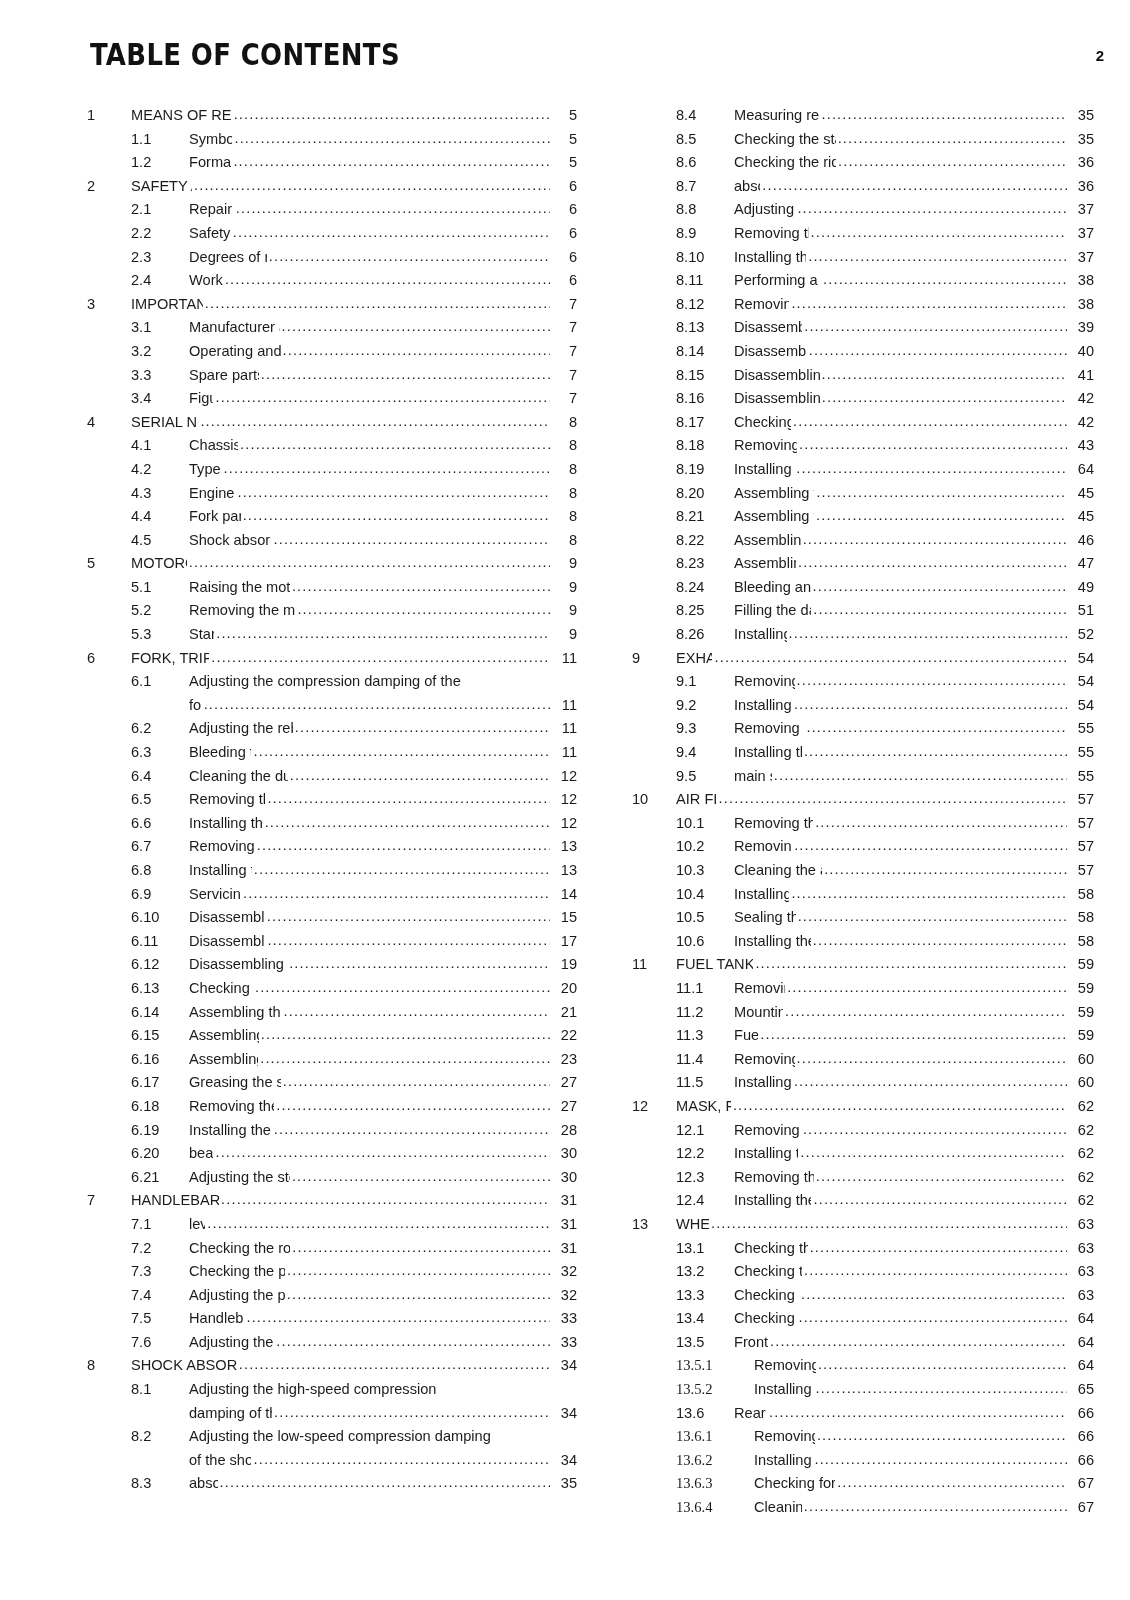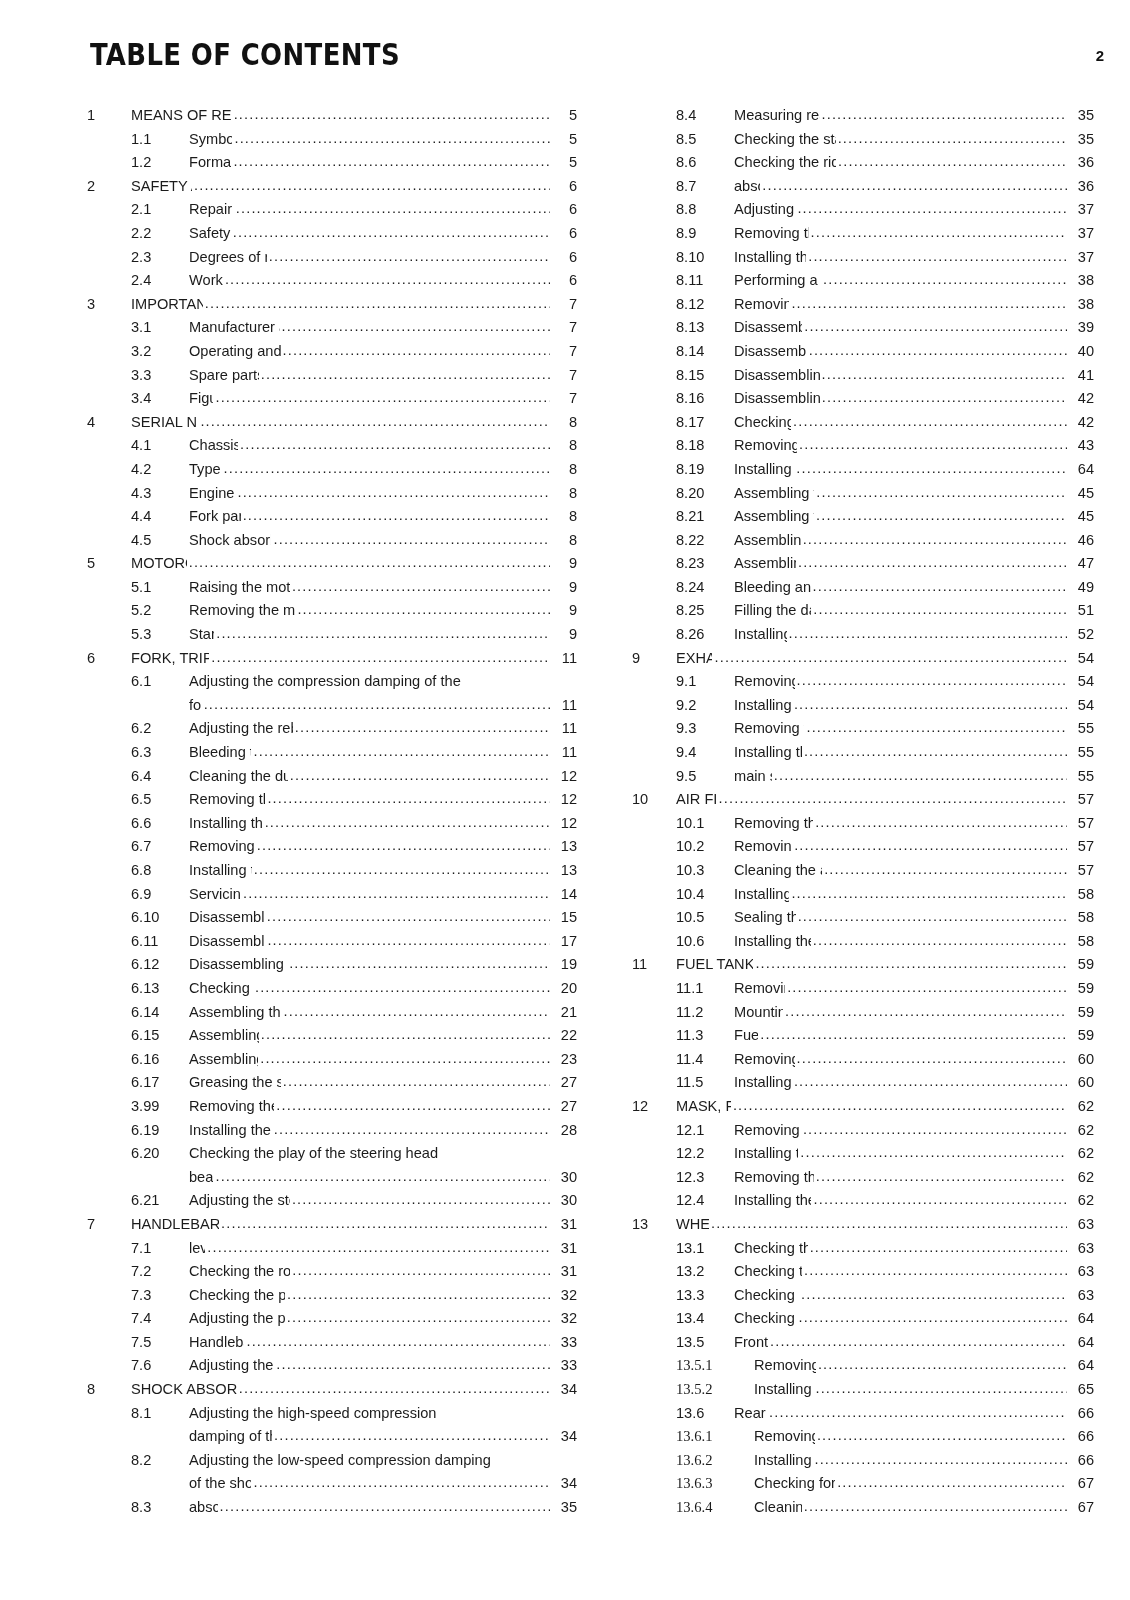--- a/index.html
+++ b/index.html
@@ -549,21 +549,21 @@
           <span class="toc-num">6.17</span>
           <div class="toc-body">
             <div class="toc-line">
               <span class="toc-text">Greasing the steering head bearing</span>
               <span class="leader"></span>
               <span class="toc-page">27</span>
             </div>
           </div>
         </div>
         <div class="toc-entry lvl2">
-          <span class="toc-num">3.99</span>
+          <span class="toc-num">6.18</span>
           <div class="toc-body">
             <div class="toc-line">
               <span class="toc-text">Removing the lower triple clamp</span>
               <span class="leader"></span>
               <span class="toc-page">27</span>
             </div>
           </div>
         </div>
         <div class="toc-entry lvl2">
           <span class="toc-num">6.19</span>
@@ -571,24 +571,20 @@
             <div class="toc-line">
               <span class="toc-text">Installing the lower triple clamp</span>
               <span class="leader"></span>
               <span class="toc-page">28</span>
             </div>
           </div>
         </div>
         <div class="toc-entry lvl2">
           <span class="toc-num">6.20</span>
           <div class="toc-body">
-            <div class="toc-line cont-first">
-              <span class="toc-text">Checking the play of the steering head</span>
-              <span class="toc-page">30</span>
-            </div>
             <div class="toc-line">
               <span class="toc-text">bearing</span>
               <span class="leader"></span>
               <span class="toc-page">30</span>
             </div>
           </div>
         </div>
         <div class="toc-entry lvl2">
           <span class="toc-num">6.21</span>
           <div class="toc-body">

